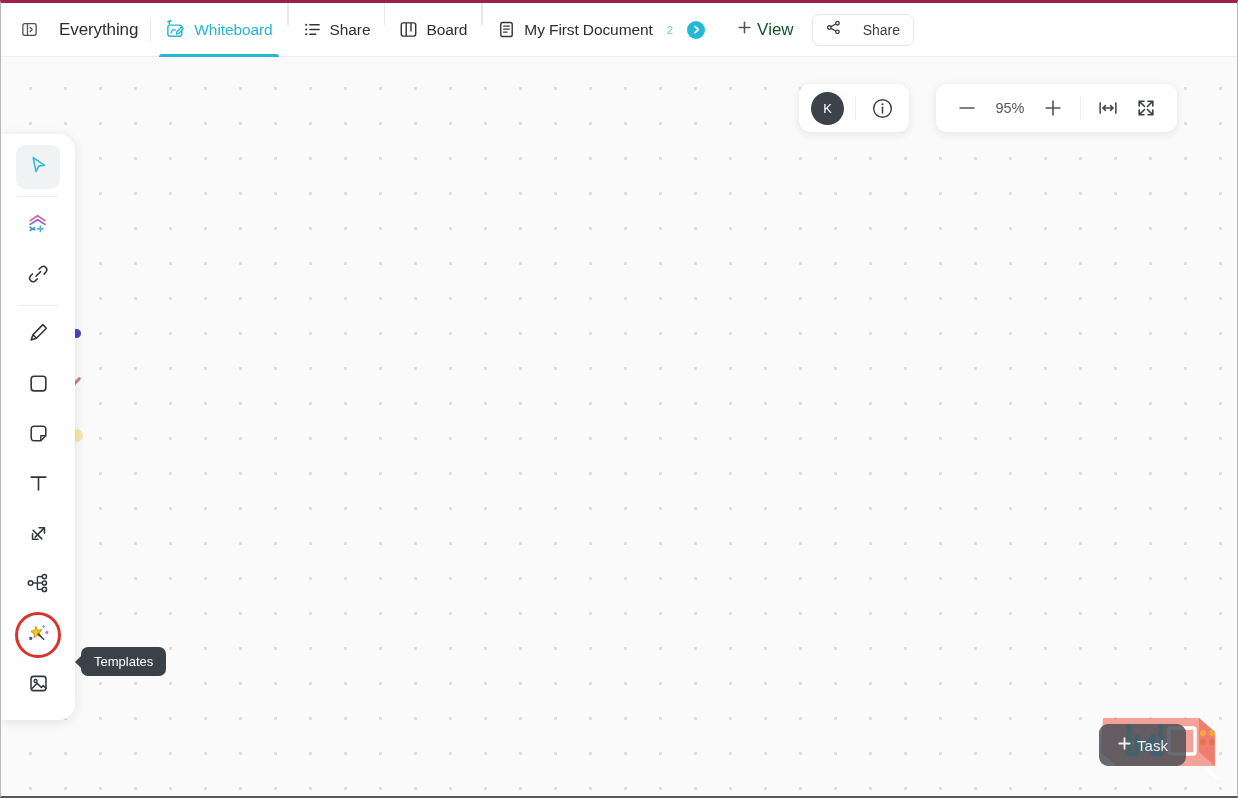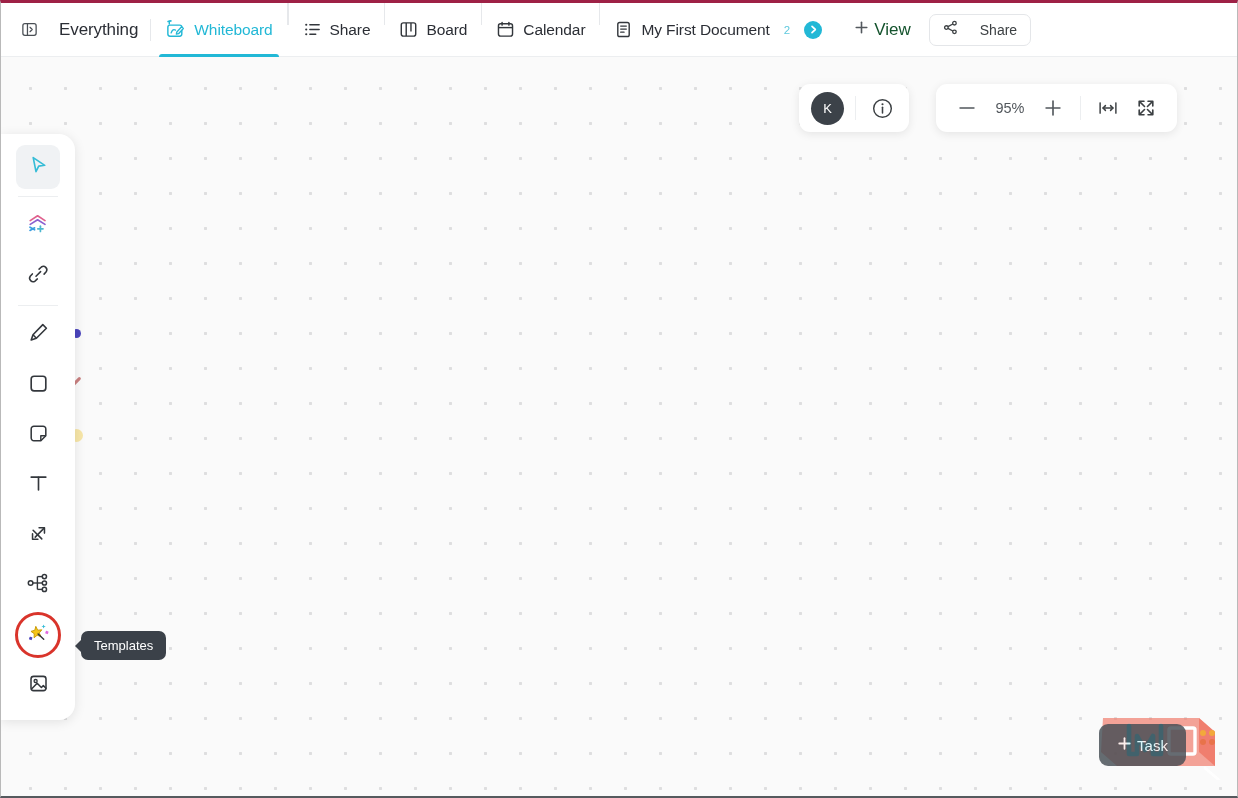--- a/index.html
+++ b/index.html
@@ -197,21 +197,21 @@
     width: 46px; height: 46px;
     border: 3px solid #d9342b;
     border-radius: 50%;
     box-sizing: border-box;
   }
 
   
   #tooltip {
     position: absolute;
     left: 80px;
-    top: 628px;
+    top: 644px;
     background: #3b4149;
     color: #ffffff;
     font-size: 13px;
     padding: 7px 13px;
     border-radius: 7px;
     white-space: nowrap;
     z-index: 35;
   }
   #tooltip::before {
     content: "";
@@ -358,31 +358,20 @@
             <rect x="2.4" y="3" width="15.2" height="14" rx="2.2" stroke="#33373c" stroke-width="1.5"></rect>
             <line x1="7.6" y1="3.2" x2="7.6" y2="16.8" stroke="#33373c" stroke-width="1.5"></line>
             <line x1="12.6" y1="3.2" x2="12.6" y2="12" stroke="#33373c" stroke-width="1.5"></line>
           </svg>
         </span>
         <span class="tab-label">Board</span>
       </div>
 
       <div class="vsep"></div>
 
-      <div class="tab">
-        <span class="icon">
-          <svg width="19" height="19" viewBox="0 0 20 20" fill="none">
-            <rect x="2.6" y="4" width="14.8" height="13" rx="2.2" stroke="#33373c" stroke-width="1.5"></rect>
-            <line x1="2.8" y1="8" x2="17.2" y2="8" stroke="#33373c" stroke-width="1.5"></line>
-            <line x1="6.4" y1="2.6" x2="6.4" y2="5.4" stroke="#33373c" stroke-width="1.5" stroke-linecap="round"></line>
-            <line x1="13.6" y1="2.6" x2="13.6" y2="5.4" stroke="#33373c" stroke-width="1.5" stroke-linecap="round"></line>
-          </svg>
-        </span>
-        <span class="tab-label">Calendar</span>
-      </div>
 
       <div class="vsep"></div>
 
       <div class="tab">
         <span class="icon">
           <svg width="19" height="19" viewBox="0 0 20 20" fill="none">
             <rect x="4" y="2.6" width="12" height="14.8" rx="2" stroke="#33373c" stroke-width="1.5"></rect>
             <line x1="7" y1="6.4" x2="13" y2="6.4" stroke="#33373c" stroke-width="1.3" stroke-linecap="round"></line>
             <line x1="7" y1="9.6" x2="13" y2="9.6" stroke="#33373c" stroke-width="1.3" stroke-linecap="round"></line>
             <line x1="7" y1="12.8" x2="10.6" y2="12.8" stroke="#33373c" stroke-width="1.3" stroke-linecap="round"></line>

